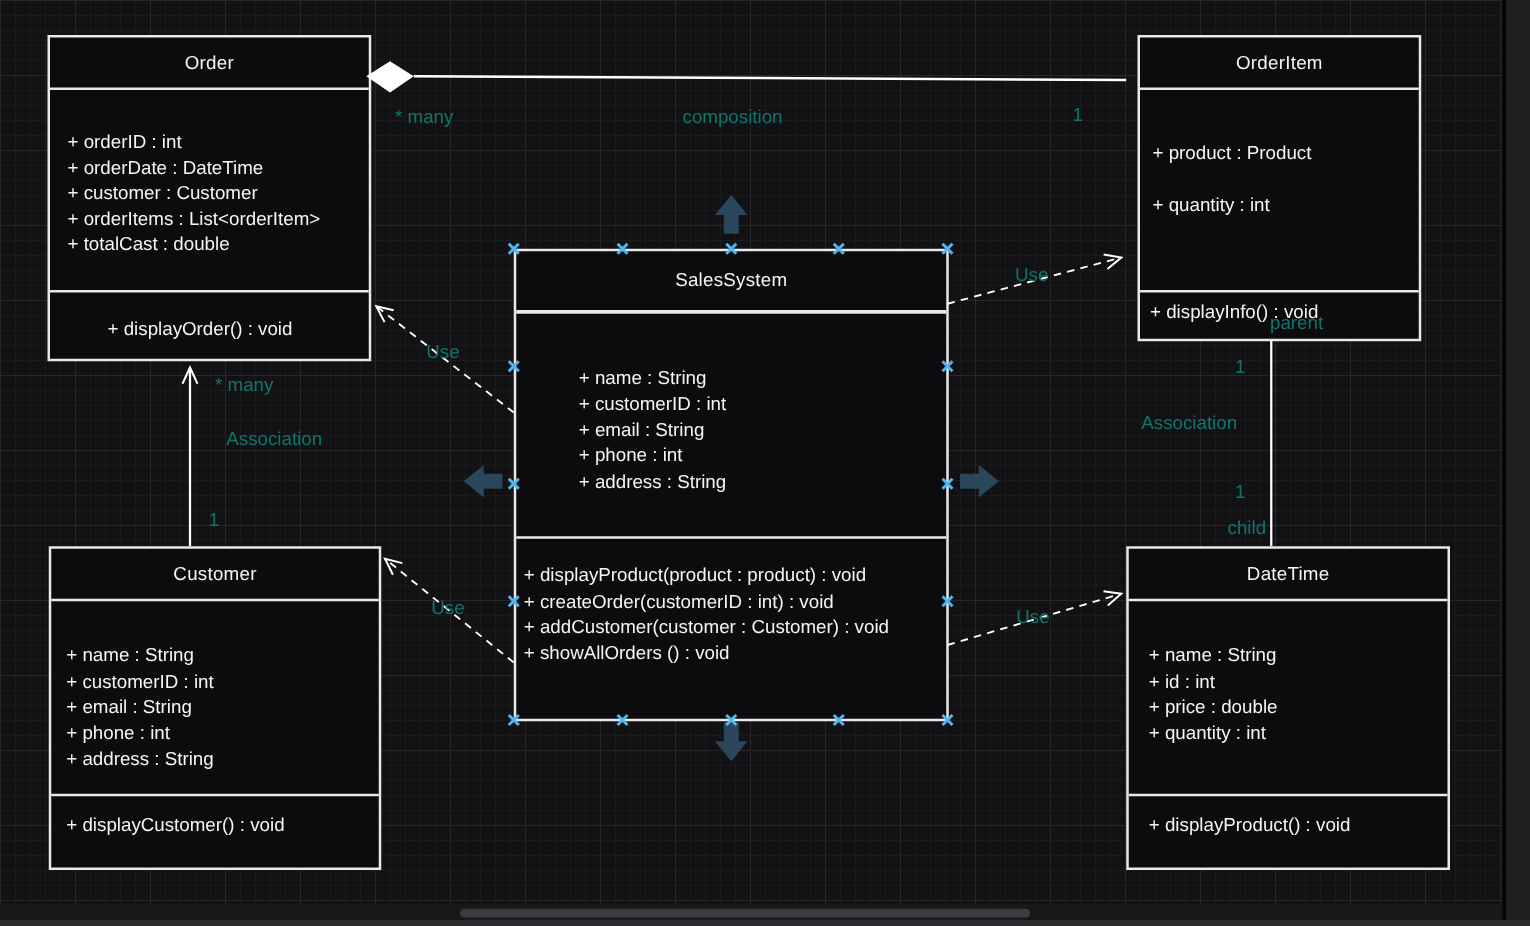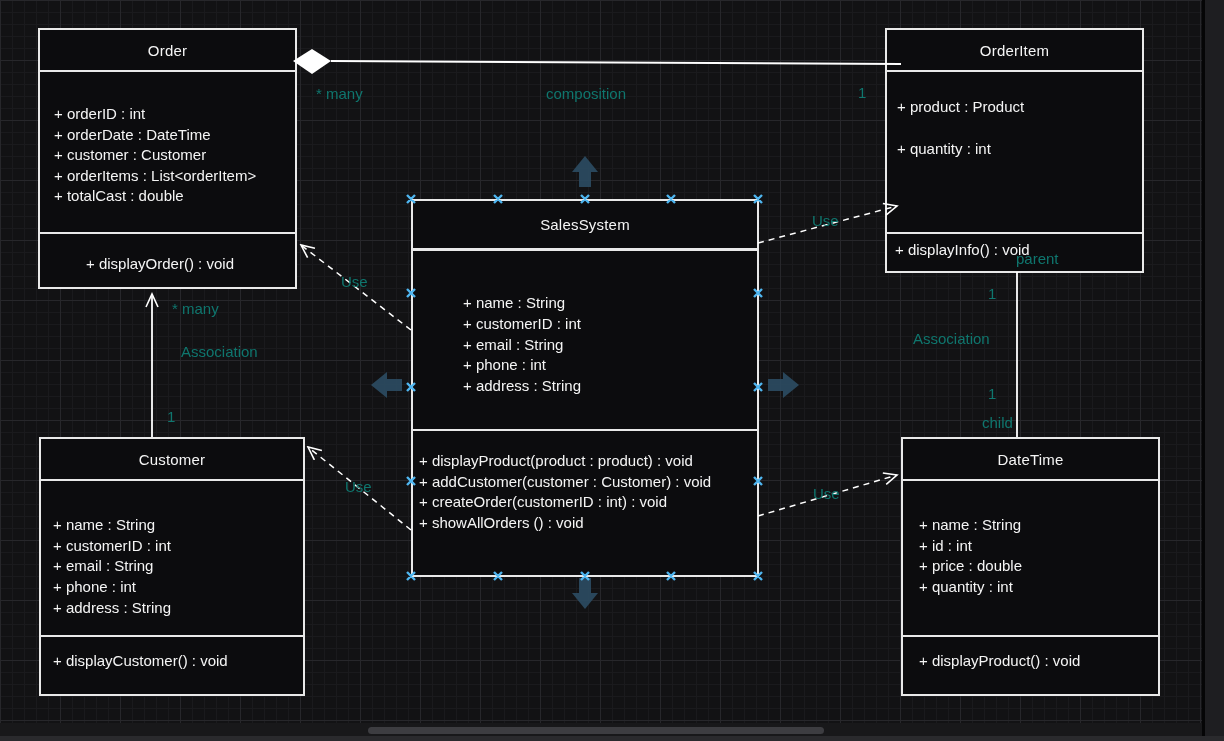--- a/index.html
+++ b/index.html
@@ -56,44 +56,44 @@
       <div class="uml-line">+ orderDate : DateTime</div>
       <div class="uml-line">+ customer : Customer</div>
       <div class="uml-line">+ orderItems : List&lt;orderItem&gt;</div>
       <div class="uml-line">+ totalCast : double</div>
     </div>
     <div class="uml-ops" style="height:55px;padding:20px 0 0 46px;line-height:20.5px">
       <div class="uml-line">+ displayOrder() : void</div>
     </div>
   </div>
 
-  <div class="uml-class" style="left:885px;top:28px;width:259px;height:245px">
+  <div class="uml-class" style="left:910px;top:28px;width:227px;height:245px">
     <div class="uml-title" style="height:42px">OrderItem</div>
-    <div class="uml-attrs" style="height:160px;padding:14px 0 0 10px;line-height:42px">
+    <div class="uml-attrs" style="height:160px;padding:30px 0 0 10px;line-height:42px">
       <div class="uml-line">+ product : Product</div>
       <div class="uml-line">+ quantity : int</div>
     </div>
     <div class="uml-ops" style="height:39px;padding:6px 0 0 8px;line-height:20.5px">
       <div class="uml-line">+ displayInfo() : void</div>
     </div>
   </div>
 
   <div class="uml-class" style="left:411px;top:199px;width:348px;height:378px">
     <div class="uml-title" style="height:50px;border-bottom-width:3px">SalesSystem</div>
     <div class="uml-attrs" style="height:178px;padding:42px 0 0 50px;line-height:20.8px">
       <div class="uml-line">+ name : String</div>
       <div class="uml-line">+ customerID : int</div>
       <div class="uml-line">+ email : String</div>
       <div class="uml-line">+ phone : int</div>
       <div class="uml-line">+ address : String</div>
     </div>
     <div class="uml-ops" style="height:139px;padding:20px 0 0 6px;line-height:20.6px">
       <div class="uml-line">+ displayProduct(product : product) : void</div>
+      <div class="uml-line">+ createOrder(customerID : int) : void</div>
       <div class="uml-line">+ addCustomer(customer : Customer) : void</div>
-      <div class="uml-line">+ createOrder(customerID : int) : void</div>
       <div class="uml-line">+ showAllOrders () : void</div>
     </div>
   </div>
 
   <div class="uml-class" style="left:39px;top:437px;width:266px;height:259px">
     <div class="uml-title" style="height:42px">Customer</div>
     <div class="uml-attrs" style="height:154px;padding:34px 0 0 12px;line-height:20.7px">
       <div class="uml-line">+ name : String</div>
       <div class="uml-line">+ customerID : int</div>
       <div class="uml-line">+ email : String</div>

